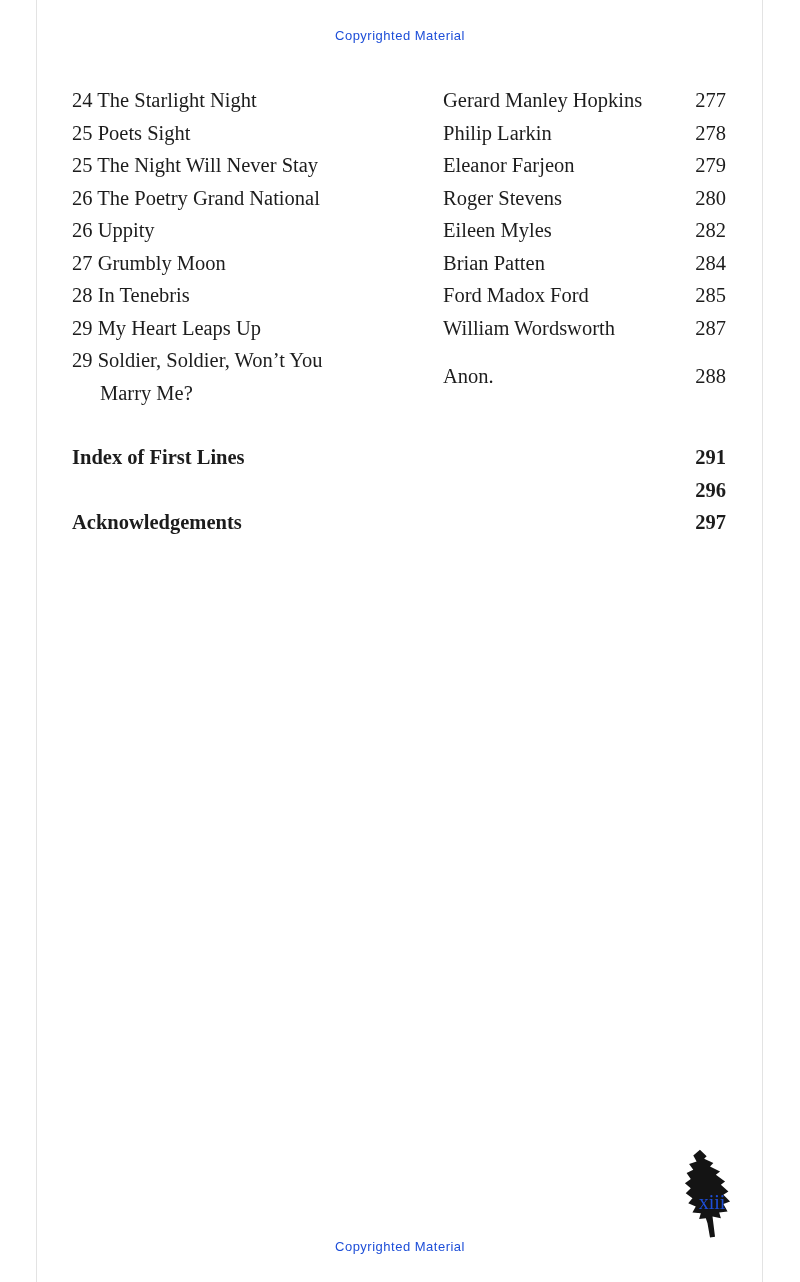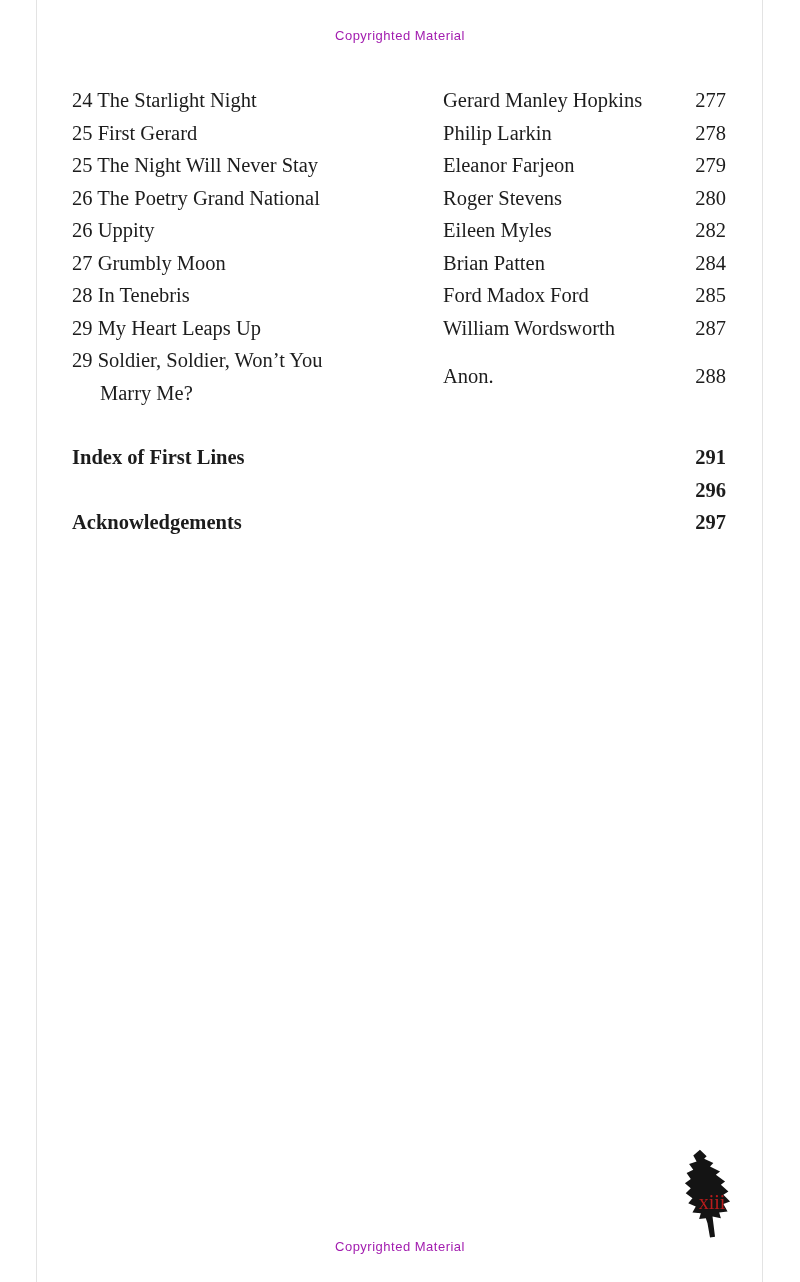--- a/index.html
+++ b/index.html
@@ -25,21 +25,21 @@
   .edge-line.left { left: 36px; }
   .edge-line.right { left: 762px; }
 
   .copyright {
     position: absolute;
     left: 0;
     width: 100%;
     text-align: center;
     font-family: "Liberation Sans", sans-serif;
     font-size: 13px;
-    color: #a21caf;
+    color: #1d4ed8;
     letter-spacing: 0.5px;
   }
   .copyright.top { top: 28px; }
   .copyright.bottom { top: 1239px; }
 
   .toc {
     position: absolute;
     left: 72px;
     top: 84px;
     width: 654px;
@@ -82,21 +82,21 @@
     position: absolute;
     left: 0;
     top: 0;
   }
   .folio {
     position: absolute;
     left: 22px;
     top: 42px;
     width: 44px;
     text-align: center;
-    color: #b91c1c;
+    color: #1d4ed8;
     font-size: 20px;
     line-height: 24px;
   }
 </style>
 </head>
 <body>
 
 <div class="edge-line left"></div>
 <div class="edge-line right"></div>
 
@@ -106,21 +106,21 @@
   <div>
       <div class="toc-row">
         <div class="cell title">
           <div class="tline"><span class="day">24</span> <span>The Starlight Night</span></div>
         </div>
         <div class="cell author">Gerard Manley Hopkins</div>
         <div class="cell pagenum">277</div>
       </div>
       <div class="toc-row">
         <div class="cell title">
-          <div class="tline"><span class="day">25</span> <span>First Gerard</span></div>
+          <div class="tline"><span class="day">25</span> <span>Poets Sight</span></div>
         </div>
         <div class="cell author">Philip Larkin</div>
         <div class="cell pagenum">278</div>
       </div>
       <div class="toc-row">
         <div class="cell title">
           <div class="tline"><span class="day">25</span> <span>The Night Will Never Stay</span></div>
         </div>
         <div class="cell author">Eleanor Farjeon</div>
         <div class="cell pagenum">279</div>

